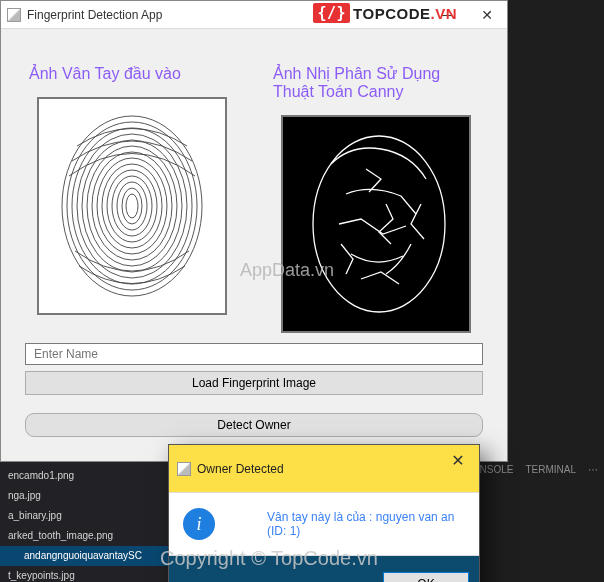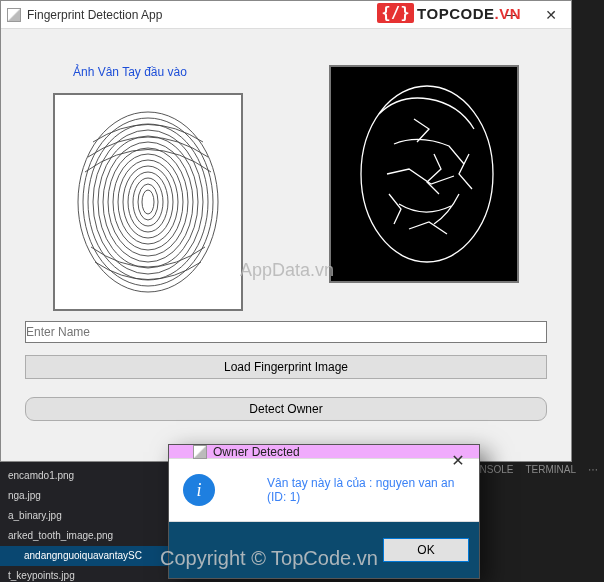--- a/index.html
+++ b/index.html
@@ -8,21 +8,21 @@
     font-size: 12px;
     width: 604px;
     height: 582px;
     background: #1e1e1e;
     position: relative;
     overflow: hidden;
   }
   .main-window {
     position: absolute;
     top: 0; left: 0;
-    width: 572px;
+    width: 508px;
     height: 462px;
     background: #f0f0f0;
     border: 1px solid #888;
   }
   .title-bar {
     height: 28px;
     background: #fff;
     display: flex;
     align-items: center;
     padding: 0 6px;
@@ -66,47 +66,46 @@
   }
   .logo-overlay b { color: #222; }
   .logo-overlay .vn { color: #e63232; }
   .content {
     display: flex;
     padding: 36px 24px 6px 24px;
     gap: 30px;
   }
   .col { flex: 1; }
   .col-label {
-    font-size: 12px;
-    color: #1d4ed8;
+    font-size: 16px;
+    color: #8b5cf6;
     margin-bottom: 14px;
     padding-left: 4px;
-    margin-left: 44px;
   }
   .img-frame {
     border: 2px solid #777;
     width: 190px; height: 218px;
     margin: 0 auto;
     display: flex; align-items: center; justify-content: center;
     background: #fff;
   }
   .img-frame.canny { background: #000; }
   .fingerprint-svg { width: 170px; height: 200px; }
   .canny-svg { width: 170px; height: 200px; }
   .controls {
     padding: 4px 24px 10px 24px;
   }
   .name-input {
     width: 100%;
     height: 22px;
     border: 1px solid #7a7a7a;
-    padding: 2px 0;
+    padding: 2px 8px;
     font-size: 12px;
     background: #fff;
-    margin-bottom: 12px;
+    margin-bottom: 6px;
   }
   .btn-row {
     display: flex;
     gap: 44px;
     margin-bottom: 18px;
   }
   .btn {
     flex: 1;
     height: 24px;
     background: #e1e1e1;
@@ -175,24 +174,24 @@
   
   .modal {
     position: absolute;
     top: 444px; left: 168px;
     width: 312px;
     background: #fff;
     border: 1px solid #555;
     box-shadow: 8px 8px 22px rgba(0,0,0,.55);
   }
   .modal-title {
-    height: 14px;
+    height: 48px;
     display: flex; align-items: center;
-    padding: 0 24px;
-    background: #f0abfc;
+    padding: 0 8px;
+    background: #fde047;
     border-bottom: 1px solid #ddd;
     position: relative;
   }
   .modal-title .app-icon {
     width: 14px; height: 14px;
     border: 1px solid #999;
     margin-right: 6px;
     background: linear-gradient(135deg,#fff 45%,#bbb 55%);
   }
   .modal-title .t { font-size: 12px; color: #222; }
@@ -293,20 +292,21 @@
             <path d="M30 40 Q85 5 140 40"></path>
             <path d="M25 55 Q85 15 145 55"></path>
             <path d="M22 70 Q85 25 148 70"></path>
             <path d="M32 160 Q85 195 138 160"></path>
             <path d="M28 145 Q85 185 142 145"></path>
           </g>
         </svg>
       </div>
     </div>
     <div class="col">
+      <div class="col-label">Ảnh Nhị Phân Sử Dụng  Thuật Toán Canny</div>
       <div class="img-frame canny">
         <svg class="canny-svg" viewBox="0 0 170 200">
           <rect width="170" height="200" fill="#000"></rect>
           <g stroke="#fff" stroke-width="1.3" fill="none">
             <ellipse cx="88" cy="100" rx="66" ry="88"></ellipse>
             <path d="M40 40 Q60 20 90 25 Q120 30 135 55"></path>
             <path d="M55 70 Q80 60 110 72 L125 90"></path>
             <path d="M48 100 L70 95 L92 110 L115 102"></path>
             <path d="M60 130 Q85 145 112 132"></path>
             <path d="M70 155 L90 148 L108 160"></path>

